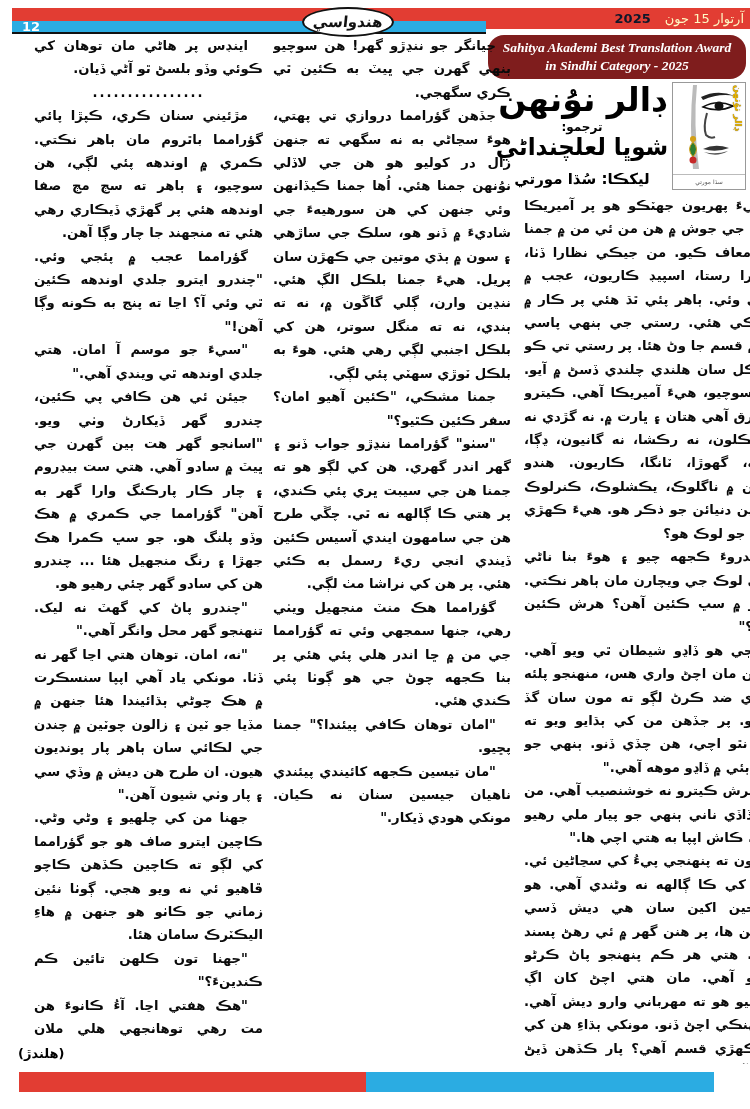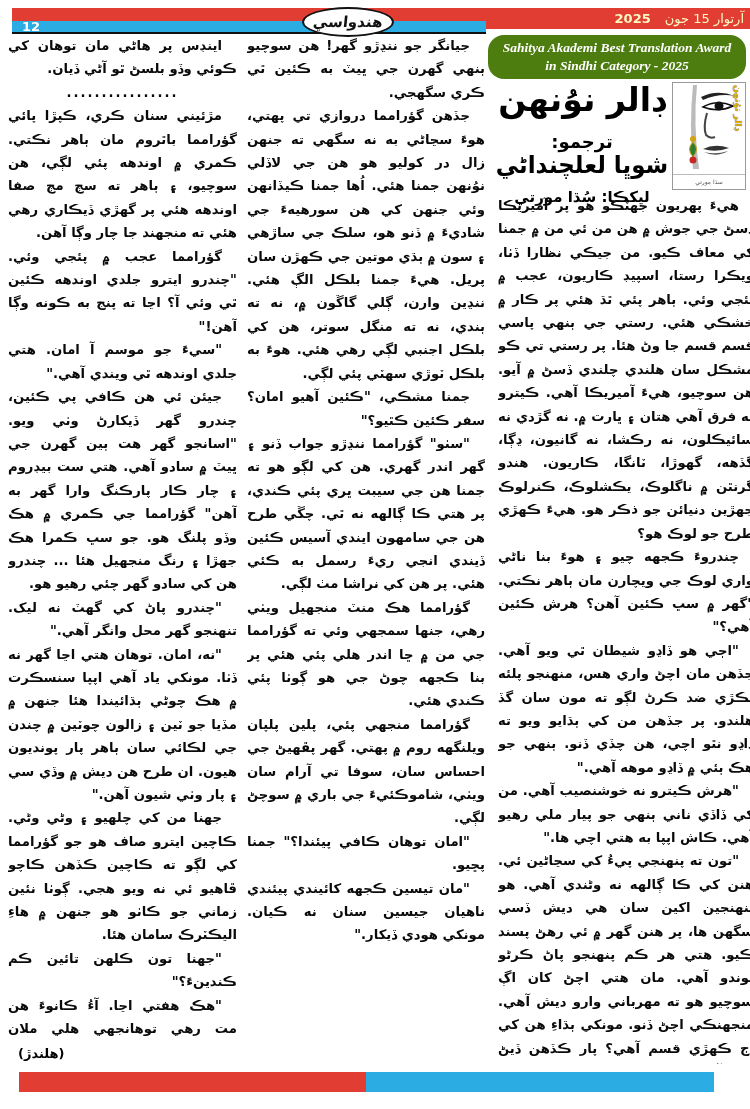--- a/index.html
+++ b/index.html
@@ -5,43 +5,43 @@
   html,body{margin:0;padding:0;background:#777;}
   .page{position:relative;width:750px;height:1109px;background:#ffffff;margin:0 auto;overflow:hidden;
         font-family:"DejaVu Sans",sans-serif;direction:rtl;}
   
   .bar{position:absolute;}
   .bar.red-top{left:12px;top:8px;width:736px;height:13px;}
   .bar.blue-left{left:12px;top:21px;width:474px;height:11px;}
   .bar.red-right{right:0px;top:8px;width:264px;height:21px;display:flex;align-items:center;justify-content:flex-start;gap:14px;padding-right:6px;box-sizing:border-box;}
   .hdr-rule{position:absolute;left:12px;top:32px;width:474px;height:2px;background:#111;}
   .date-line{color:#fef9c3;font-weight:normal;font-size:13px;white-space:nowrap;}
-  .year{color:#fef9c3;font-weight:bold;font-size:13px;background:transparent;}
+  .year{color:#0f172a;font-weight:bold;font-size:13px;background:transparent;}
   .page-num{position:absolute;left:22px;top:19px;color:#fff;font-weight:bold;font-size:13px;direction:ltr;}
   .masthead{position:absolute;left:302px;top:7px;width:88px;height:26px;background:#fff;border:2px solid #111;
             border-radius:50%;display:flex;align-items:center;justify-content:center;z-index:3;}
   .masthead span{font-size:15px;font-weight:bold;color:#111;transform:skewX(-6deg);}
   
   .badge{position:absolute;right:4px;top:35px;width:258px;height:44px;background:#141414;border-radius:16px;
          color:#fff;display:flex;flex-direction:column;align-items:center;justify-content:center;
          font-family:"Liberation Serif",serif;font-style:italic;font-weight:bold;font-size:13.5px;line-height:18px;direction:ltr;}
   
   .title-block{position:absolute;right:4px;top:82px;width:258px;height:110px;display:flex;flex-direction:row-reverse;direction:ltr;}
   .cover{width:74px;height:108px;border:1px solid #999;background:#fff;position:relative;box-sizing:border-box;flex:none;}
   .cover .spine{position:absolute;right:2px;top:2px;height:84px;width:13px;writing-mode:vertical-rl;
                 font-size:9px;font-weight:bold;color:#e8b400;text-shadow:0 0 1px #333;letter-spacing:1px;overflow:hidden;}
   .cover .caption{position:absolute;left:0;bottom:0;width:100%;height:14px;border-top:1px solid #bbb;
                   font-size:6px;color:#555;text-align:center;line-height:14px;overflow:hidden;}
   .titles{flex:1;display:flex;flex-direction:column;align-items:center;justify-content:flex-start;direction:rtl;padding-left:4px;}
   .main-title{font-size:33px;font-weight:bold;color:#000;line-height:36px;white-space:nowrap;}
-  .trans-label{font-size:18px;font-weight:bold;margin-top:13px;}
+  .trans-label{font-size:12px;font-weight:bold;margin-top:2px;}
   .translator{font-size:23px;font-weight:bold;line-height:26px;transform:scaleY(1.05);}
   .author{font-size:15px;font-weight:bold;margin-top:10px;}
   
-  .col{position:absolute;overflow:hidden;text-align:justify;direction:rtl;}
+  .col{position:absolute;overflow:hidden;text-align:justify;direction:rtl;margin-left:26px;}
   .col p.para{margin:0;padding:0;font-size:13.2px;font-weight:bold;line-height:23.4px;color:#0a0a0a;text-indent:15px;}
   .col p.sep{text-align:center;text-indent:0;letter-spacing:2px;}
   .col1{left:8px;top:34px;width:229px;height:1012px;}
   .col2{left:247px;top:34px;width:238px;height:1030px;}
   .col3{left:498px;top:194px;width:256px;height:870px;}
   .continued{position:absolute;left:18px;top:1046px;font-size:13px;font-weight:bold;}
   
   .foot-red{position:absolute;left:19px;top:1072px;width:347px;height:20px;}
   .foot-blue{position:absolute;left:366px;top:1072px;width:348px;height:20px;}
 </style>
@@ -55,21 +55,21 @@
   <div class="hdr-rule"></div>
   <div class="bar red-right" style="background: rgb(226, 61, 51);">
     <span class="date-line">آرتوار 15 جون</span>
     <span class="year">2025</span>
   </div>
   <div class="page-num">12</div>
   <div class="masthead">
     <span>هندواسي</span>
   </div>
 
-  <div class="badge" style="background: #4d7c0f;">
+  <div class="badge" style="background: #7f1d1d;">
     <span>Sahitya Akademi Best Translation Award</span>
     <span>in Sindhi Category - 2025</span>
   </div>
 
   <div class="title-block">
     <div class="cover">
       <svg width="72" height="90" viewBox="0 0 72 90">
 
         <path d="M28 14 Q44 6 62 13 Q46 10 30 17 Z" fill="#222"></path>
 
@@ -110,21 +110,20 @@
       <p class="para">جهنا من کي چلهيو ۽ وڻي وڻي. ڪاچين ايترو صاف هو جو گؤرامما کي لڳو ته ڪاچين ڪڏهن ڪاچو ڦاهيو ئي نه ويو هجي. ڳوٺا نئين زماني جو ڪاٺو هو جنهن ۾ هاءِ اليڪٽرڪ سامان هئا.</p>
       <p class="para">"جهنا تون ڪلهن تائين ڪم ڪندينءَ؟"</p>
       <p class="para">"هڪ هفتي اڃا. آءُ ڪانوءَ هن مت رهي توهانجهي هلي ملان طعام ڪنديس. ٻار پڻ سنڀالينديس. پار ٿي ٽينڊو سان ڪر ڪري ٿي مولنڊس."</p>
     </div>
   <div class="col col2">
       <p class="para">جيانگر جو ننڍڙو گهر! هن سوچيو ٻنهي گهرن جي ڀيٽ به ڪئين ٿي ڪري سگهجي.</p>
       <p class="para">جڏهن گؤرامما دروازي تي پهتي، هوءَ سڃاڻي به نه سگهي ته جنهن زال در کوليو هو هن جي لاڏلي نوُنهن جمنا هئي. اُها جمنا ڪيڏانهن وئي جنهن کي هن سورهيهءَ جي شاديءَ ۾ ڏنو هو، سلڪ جي ساڙهي ۽ سون ۾ ٻڌي موتين جي ڪهڙن سان پريل. هيءَ جمنا بلڪل الڳ هئي. ننڍين وارن، ڳلي گاڱون ۾، نه ته ٻندي، نه ته منگل سوتر، هن کي بلڪل اجنبي لڳي رهي هئي. هوءَ به بلڪل ٽوڙي سهٽي پئي لڳي.</p>
       <p class="para">جمنا مشڪي، "ڪئين آهيو امان؟ سفر ڪئين ڪٿيو؟"</p>
       <p class="para">"سٺو" گؤرامما ننڍڙو جواب ڏنو ۽ گهر اندر گهري. هن کي لڳو هو ته جمنا هن جي سيبت ڀري پئي ڪندي، پر هتي ڪا ڳالهه نه ٿي. چڱي طرح هن جي سامهون ايندي آسيس ڪئين ڏيندي انجي ريءَ رسمل به ڪئي هئي. پر هن کي نراشا مٺ لڳي.</p>
       <p class="para">گؤرامما هڪ منٽ منجهيل ويٺي رهي، جنها سمجهي وئي ته گؤرامما جي من ۾ ڇا اندر هلي پئي هئي پر بنا ڪجهه چوڻ جي هو ڳوٺا پئي ڪندي هئي.</p>
-      <p class="para">گؤرامما منجهي پئي، پلين پلپان ويلنگهه روم ۾ پهتي. گهر پڦهيڻ جي احساس سان، سوفا تي آرام سان ويٺي، شاموڪئيءَ جي باري ۾ سوچڻ لڳي.</p>
       <p class="para">"امان توهان ڪافي پيئندا؟" جمنا پڇيو.</p>
       <p class="para">"مان تيسين ڪجهه کائيندي پيئندي ناهيان جيسين سنان نه ڪيان. مونکي هودي ڏيکار."</p>
     </div>
   <div class="col col3">
       <p class="para">هيءَ پهريون جهٽڪو هو پر آميريڪا ڏسڻ جي جوش ۾ هن من ئي من ۾ جمنا کي معاف ڪيو. من جيڪي نظارا ڏٺا، ويڪرا رستا، اسپيڊ ڪاريون، عجب ۾ پئجي وئي. ٻاهر پئي ٿڌ هئي پر ڪار ۾ خشڪي هئي. رستي جي ٻنهي پاسي قسم قسم جا وڻ هئا. پر رستي تي ڪو مشڪل سان هلندي چلندي ڏسڻ ۾ آيو. هن سوچيو، هيءَ آميريڪا آهي. ڪيترو نه فرق آهي هتان ۽ ڀارت ۾. نه گڙدي نه سائيڪلون، نه رڪشا، نه گانيون، ڍڳا، گڏهه، گهوڙا، ٽانگا، ڪاريون. هندو گرنٿن ۾ ناگلوڪ، يڪشلوڪ، ڪنرلوڪ جهڙين دنيائن جو ذڪر هو. هيءَ ڪهڙي طرح جو لوڪ هو؟</p>
       <p class="para">چندروءَ ڪجهه چيو ۽ هوءَ بنا ناڻي واري لوڪ جي ويچارن مان ٻاهر نڪتي. "گهر ۾ سڀ ڪئين آهن؟ هرش ڪئين آهي؟"</p>
       <p class="para">"اڄي هو ڏاڍو شيطان ٿي ويو آهي. جڏهن مان اچڻ واري هس، منهنجو پلئه پڪڙي ضد ڪرڻ لڳو ته مون سان گڏ هلندو. پر جڏهن من کي ٻڌايو ويو ته ڏاڍو نٿو اچي، هن چڏي ڏنو. ٻنهي جو هڪ ٻئي ۾ ڏاڍو موهه آهي."</p>
       <p class="para">"هرش ڪيترو نه خوشنصيب آهي. من کي ڏاڏي ناني ٻنهي جو پيار ملي رهيو آهي. ڪاش اپپا به هتي اچي ها."</p>
       <p class="para">"تون ته پنهنجي پيءُ کي سڃاڻين ئي. هنن کي ڪا ڳالهه نه وڻندي آهي. هو پنهنجين اکين سان هي ديش ڏسي سگهن ها، پر هنن گهر ۾ ئي رهڻ پسند ڪيو. هتي هر ڪم پنهنجو پاڻ ڪرڻو پوندو آهي. مان هتي اچڻ کان اڳ سوچيو هو ته مهرباني وارو ديش آهي. منجهنڪي اچڻ ڏنو. مونکي ٻڌاءِ هن کي اڄ ڪهڙي قسم آهي؟ پار ڪڏهن ڏيڻ وري آهي؟"</p>
     </div>

